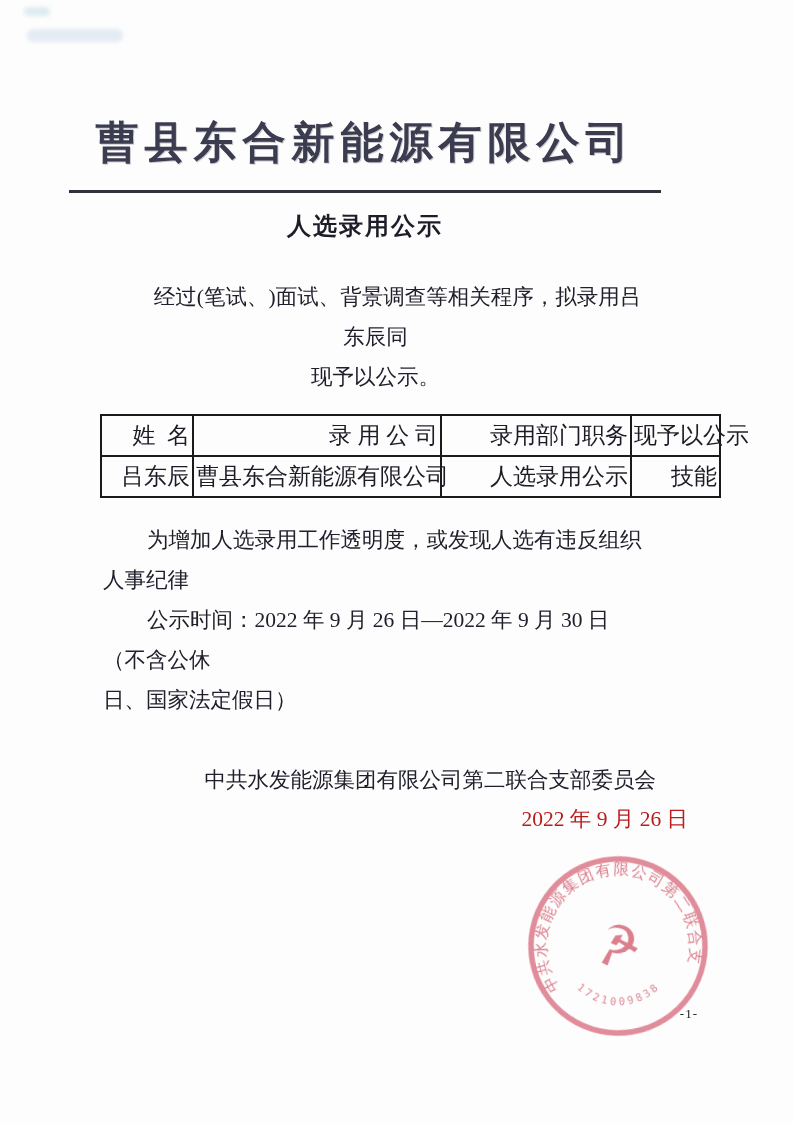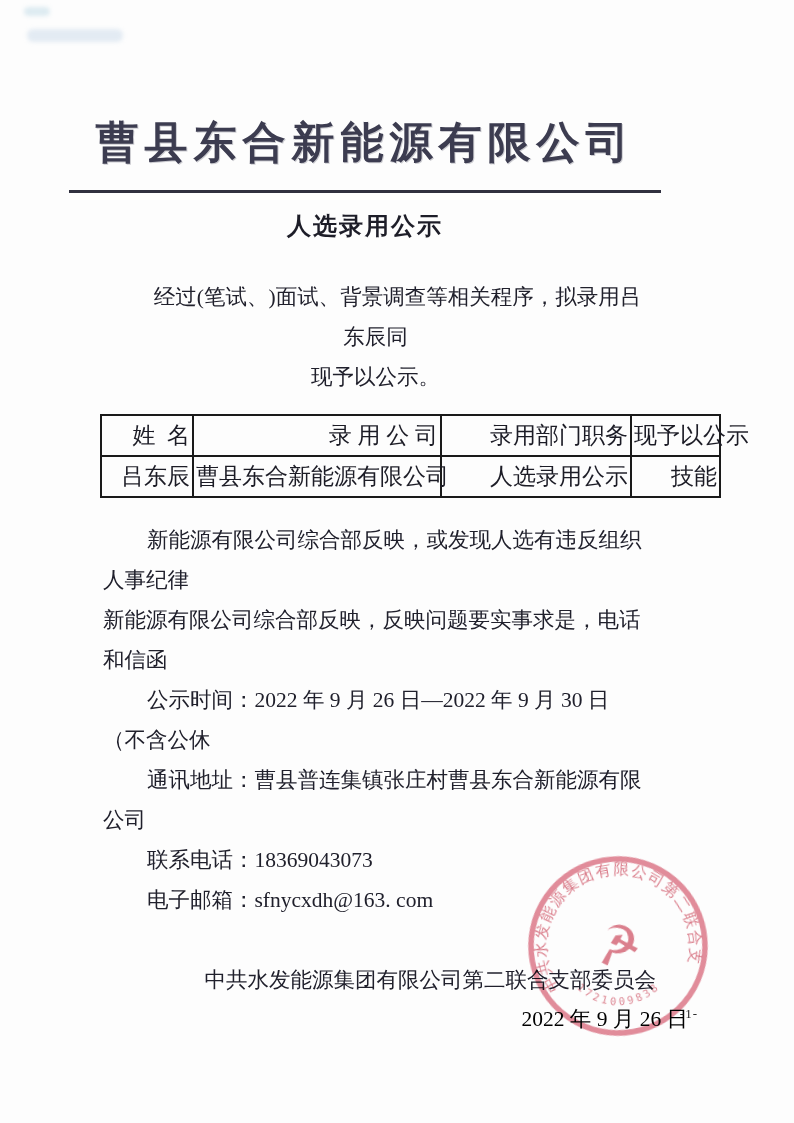--- a/index.html
+++ b/index.html
@@ -52,21 +52,21 @@
   col.c-dept{width:190px;}
   col.c-series{width:89px;}
 
   .sig-block{margin-top:40px;}
   .sig-line{
     text-align:right;padding-right:74px;
     font-size:21.5px;line-height:40px;color:#20202c;white-space:pre;
   }
   .sig-date{
     text-align:right;padding-right:42px;
-    font-size:21.5px;line-height:38px;color:#000000;white-space:pre;
+    font-size:21.5px;line-height:38px;color:#b91c1c;white-space:pre;
   }
   .page-number{
     position:absolute;right:32px;top:1006px;
     font-size:13px;color:#222;letter-spacing:1px;
   }
 
   .seal{
     position:absolute;left:518px;top:846px;width:200px;height:200px;
     mix-blend-mode:multiply;opacity:.85;filter:blur(.4px);
     transform:rotate(-10deg);
@@ -107,33 +107,28 @@
     <tr>
       <td>吕东辰</td>
       <td>曹县东合新能源有限公司</td>
       <td>人选录用公示</td>
       <td>技能</td>
     </tr>
   </tbody>
     </table>
 
   <div class="para body-text p-objection">
-    <div class="line indent">新能源有限公司综合部反映，或发现人选有违反组织人事纪律</div>
-    <div class="line">新能源有限公司综合部反映，反映问题要实事求是，电话和信函</div>
+    <div class="line indent">为增加人选录用工作透明度，或发现人选有违反组织人事纪律</div>
   </div>
 
   <div class="para body-text">
     <div class="line indent">公示时间：2022 年 9 月 26 日—2022 年 9 月 30 日（不含公休</div>
+    <div class="line">日、国家法定假日）</div>
   </div>
 
-  <div class="para body-text">
-    <div class="line indent">通讯地址：曹县普连集镇张庄村曹县东合新能源有限公司</div>
-    <div class="line indent">联系电话：18369043073</div>
-    <div class="line indent">电子邮箱：sfnycxdh@163. com</div>
-  </div>
 
   <div class="sig-block">
     <div class="sig-line">中共水发能源集团有限公司第二联合支部委员会</div>
     <div class="sig-date">2022 年 9 月 26 日</div>
   </div>
 
   <svg class="seal" viewBox="0 0 200 200">
     <defs>
       <path id="arcTop" d="M 38,137 A 72,72 0 1 1 162,137"></path>
       <path id="arcBottom" d="M 48,128 A 59,59 0 0 0 152,128"></path>

